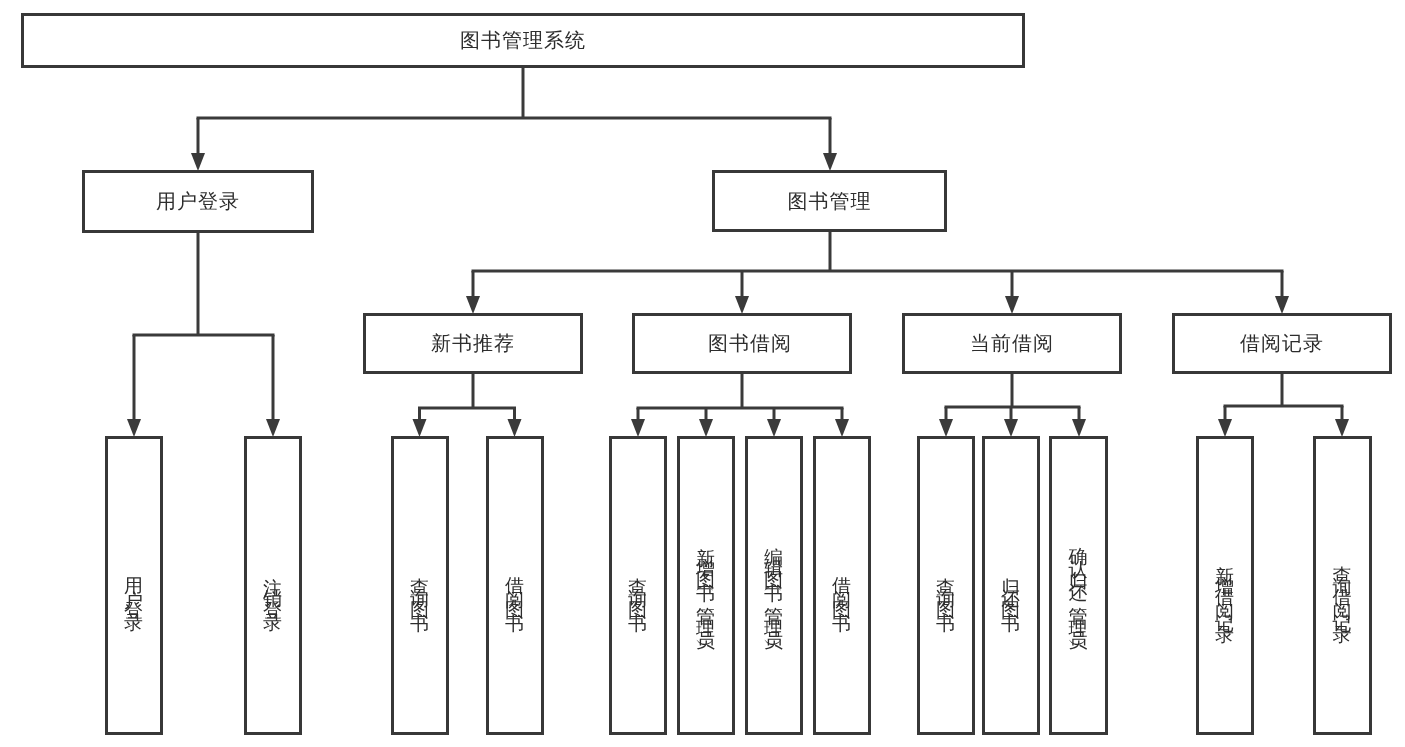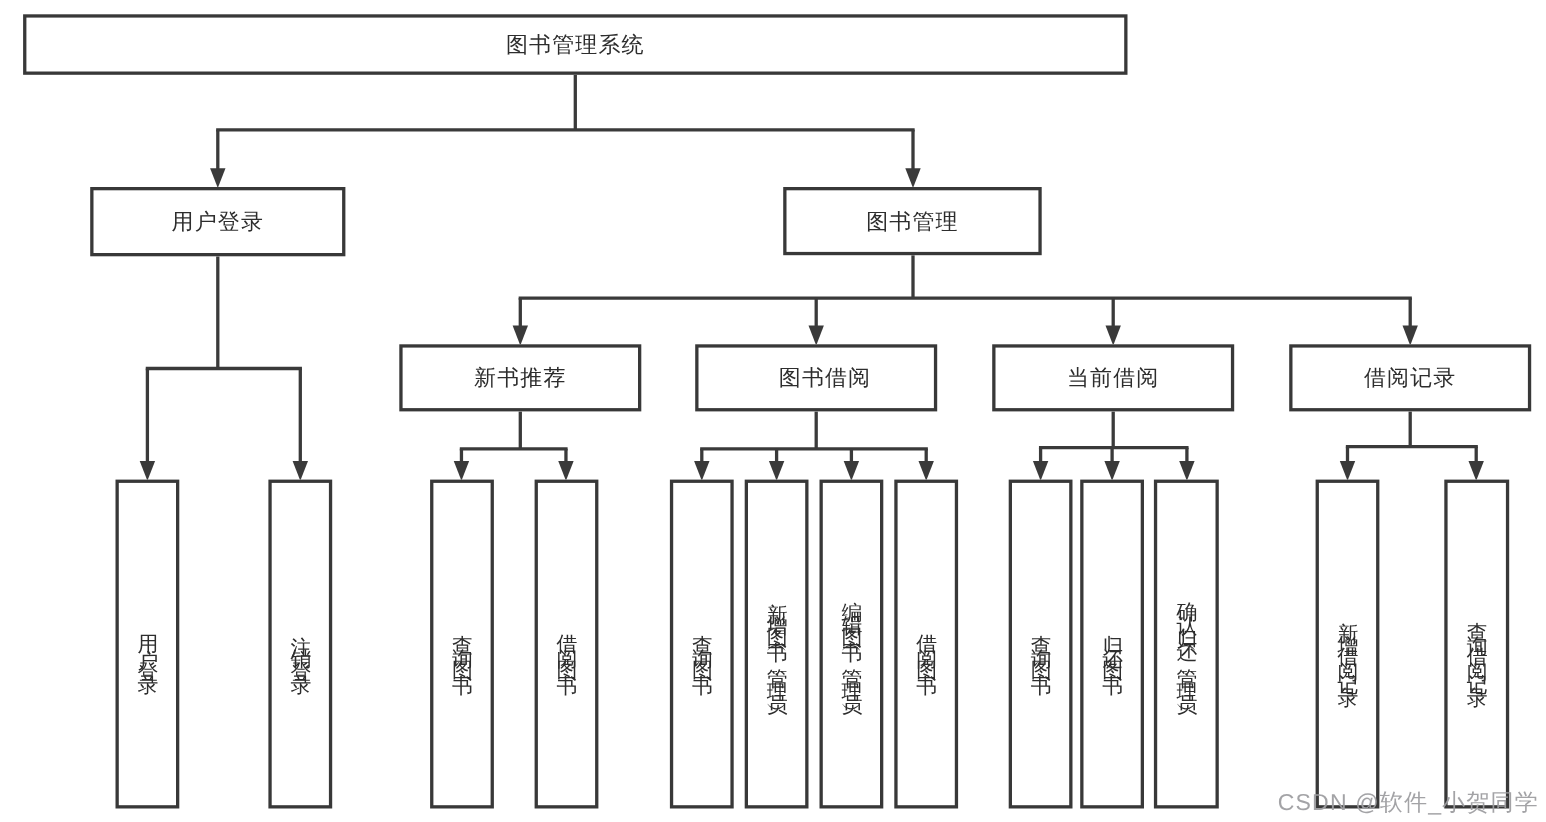--- a/index.html
+++ b/index.html
@@ -185,15 +185,14 @@
     <span class="vtext">确认归还（管理员）</span>
   </div>
 
   <div class="node v-node" style="left:1196px;top:436px;width:58px;height:299px;">
     <span class="vtext">新增借阅记录</span>
   </div>
   <div class="node v-node" style="left:1313px;top:436px;width:59px;height:299px;">
     <span class="vtext">查询借阅记录</span>
   </div>
 
-  <div class="watermark">CSDN @软件_小贺同学</div>
 
 </div>
 
 </body></html>

